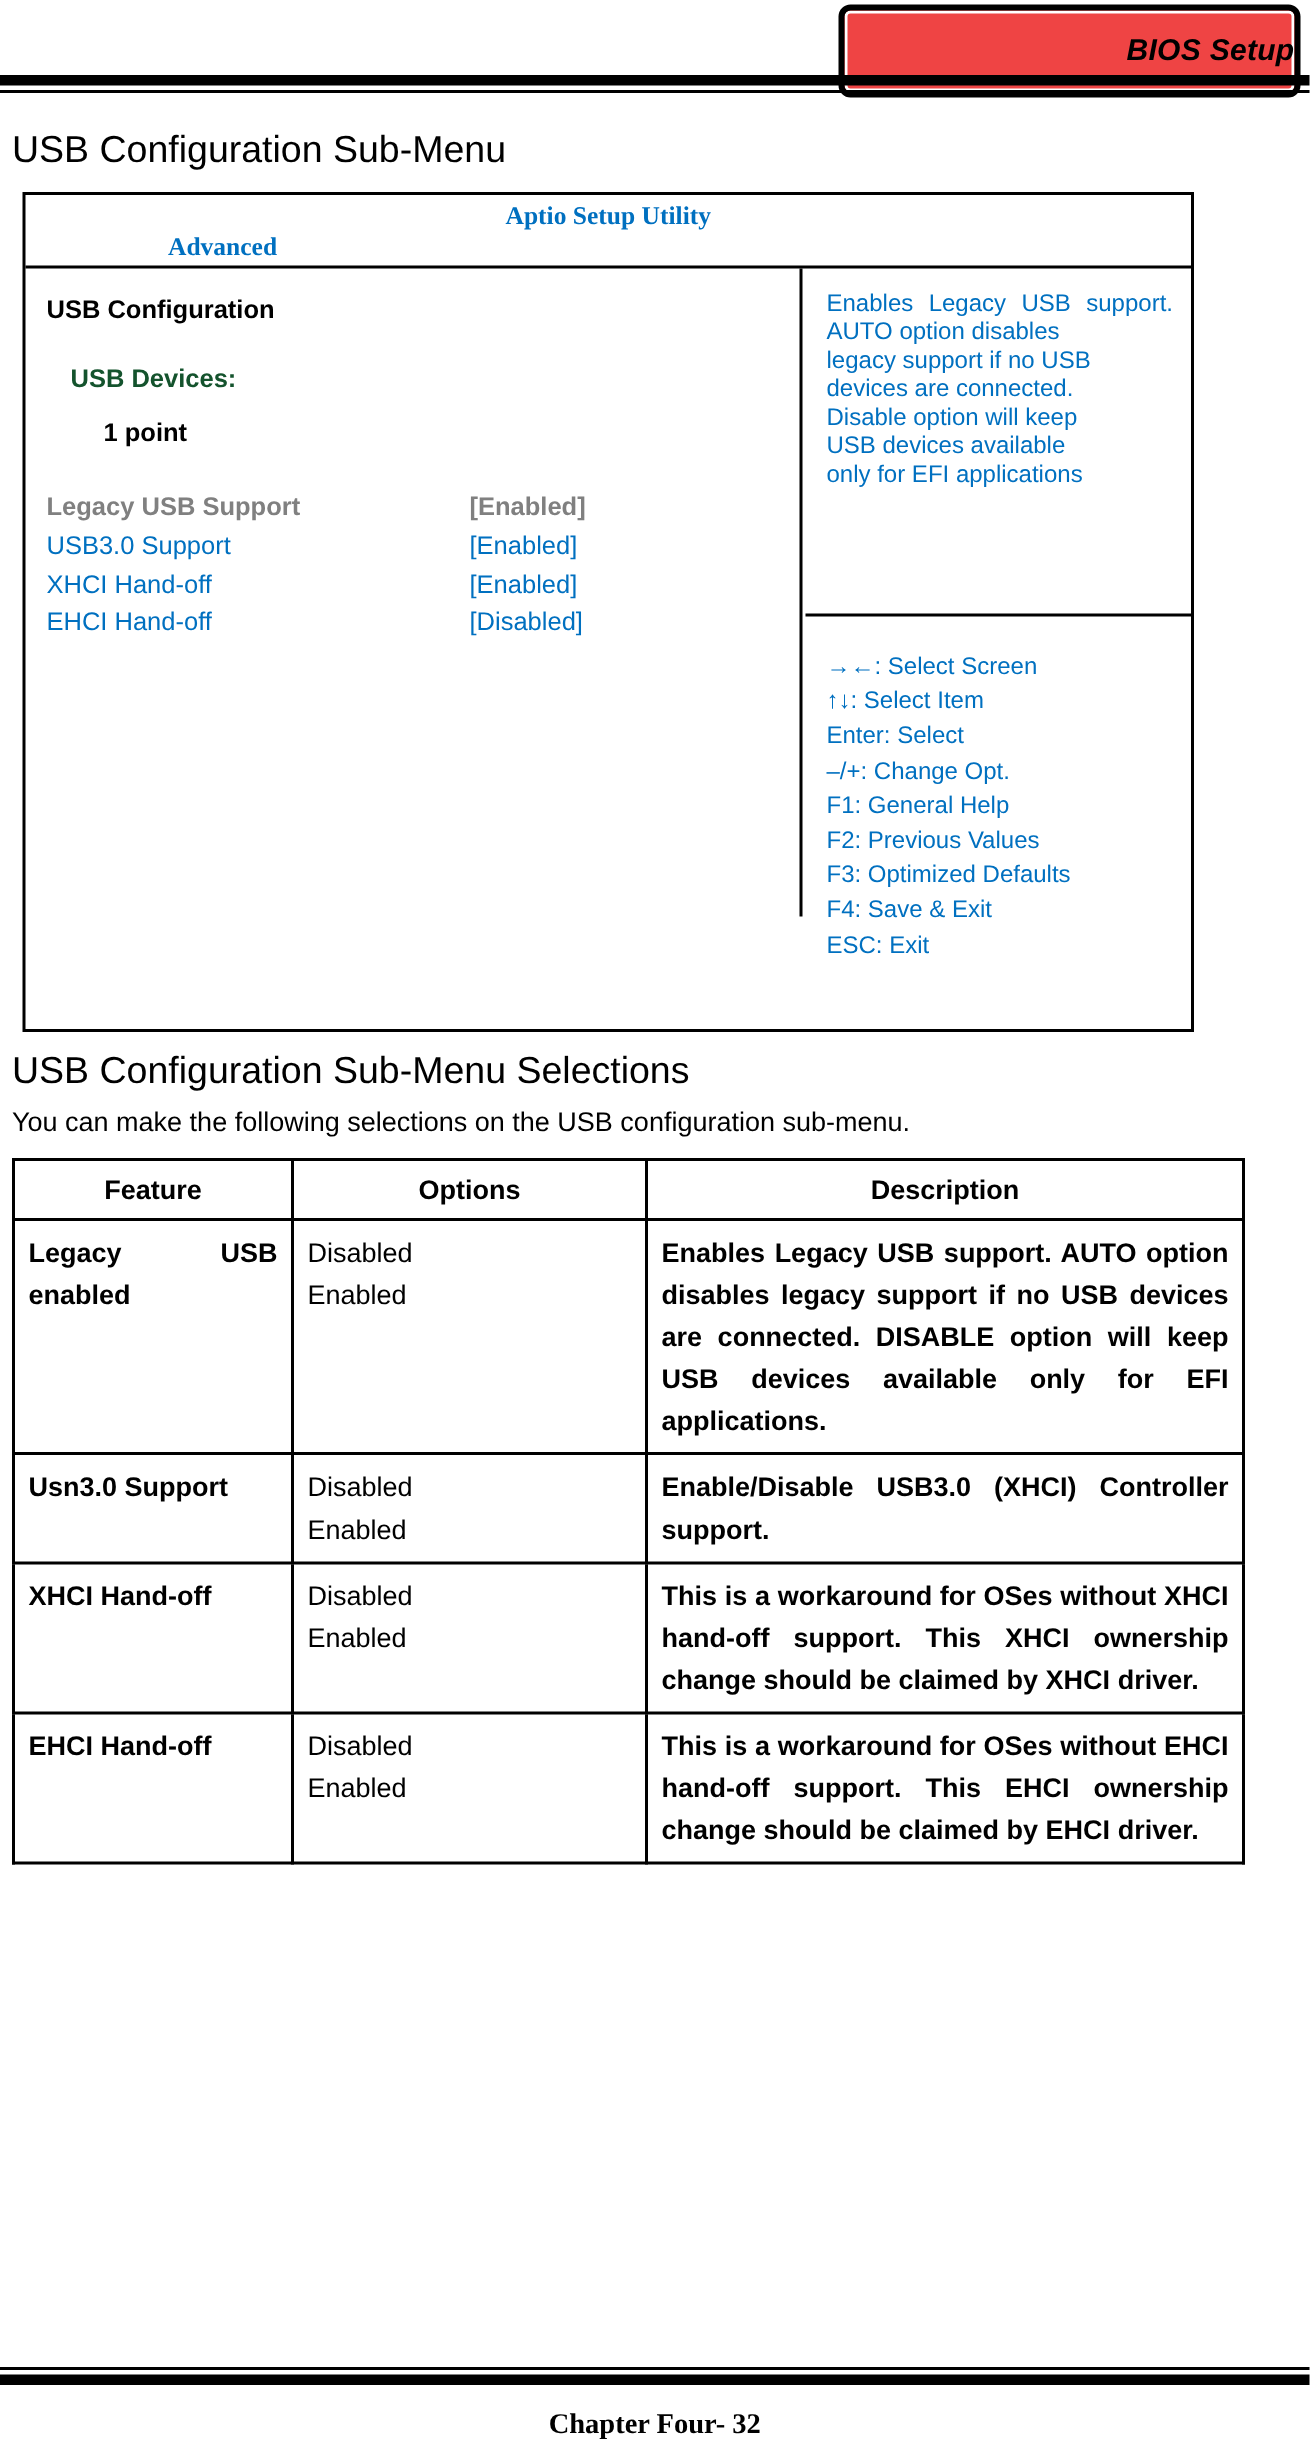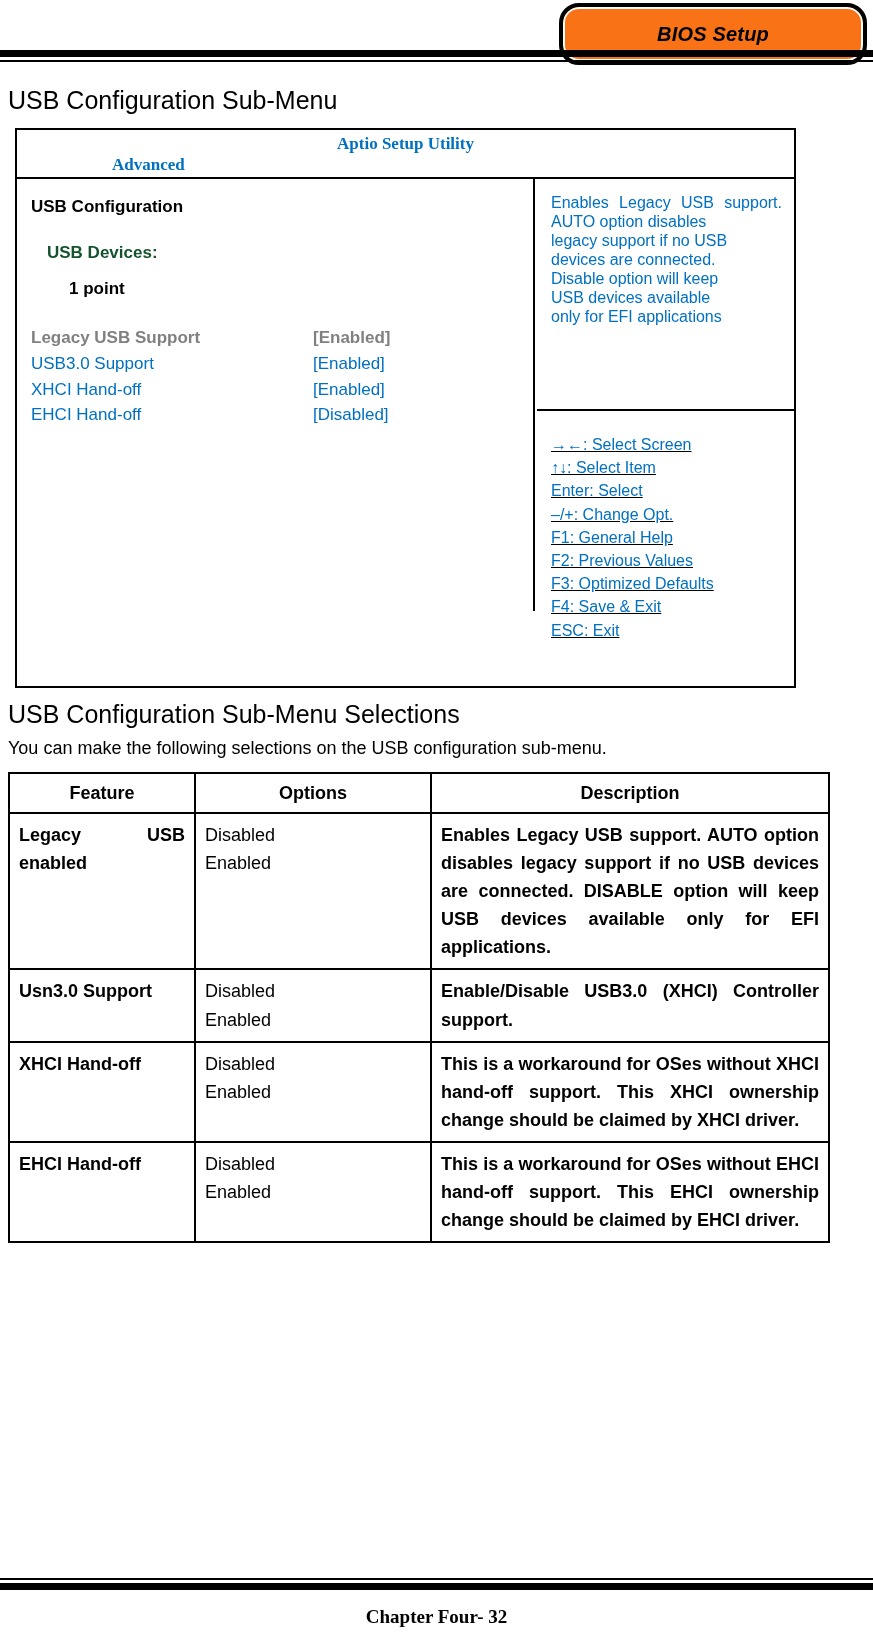--- a/index.html
+++ b/index.html
@@ -22,27 +22,27 @@
     left: 0; top: 0;
     width: 873px;
     height: 72px;
   }
   .header-badge {
     position: absolute;
     right: 6px;
     top: 3px;
     width: 300px;
     height: 54px;
-    background: #f97316;
+    background: #ef4444;
     border: 4px solid #000000;
-    border-radius: 20px;
+    border-radius: 8px;
     box-shadow: inset 0 0 0 2px #ffffff;
     display: flex;
     align-items: center;
-    justify-content: center;
+    justify-content: flex-end;
   }
   .header-badge-label {
     font-size: 20px;
     font-weight: bold;
     font-style: italic;
     color: #000000;
     letter-spacing: 0.2px;
   }
   .header-rule-thick {
     position: absolute;
@@ -139,21 +139,20 @@
   .bios-help {
     height: 232px;
     border-bottom: 2px solid #000000;
     box-sizing: border-box;
     padding: 14px 14px 0 14px;
   }
   .bios-keys {
     height: 275px;
     box-sizing: border-box;
     padding: 22px 14px 0 14px;
-    text-decoration: underline;
   }
   .bios-help-line {
     font-size: 16px;
     color: #0070c0;
     line-height: 1.19;
   }
   .bios-help-line.justified {
     text-align: justify;
     text-align-last: justify;
   }

